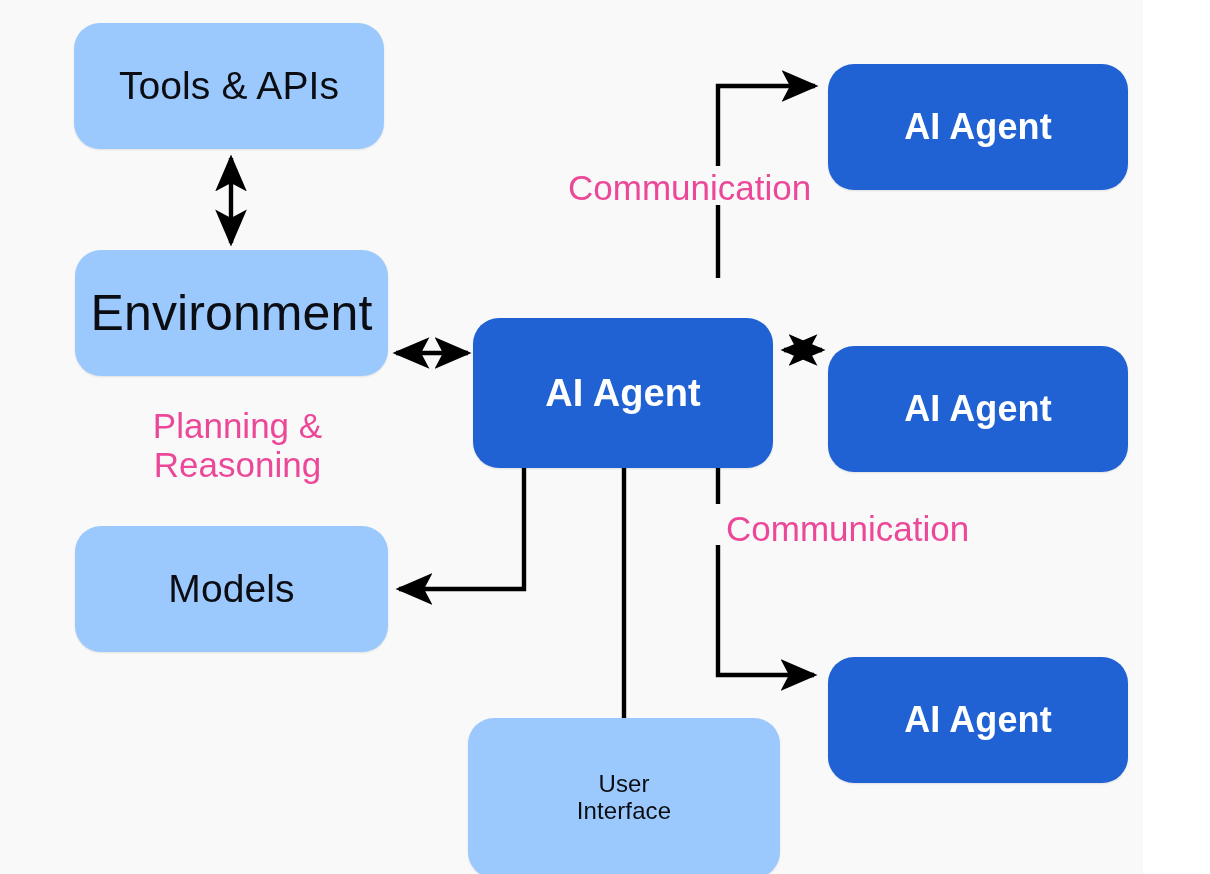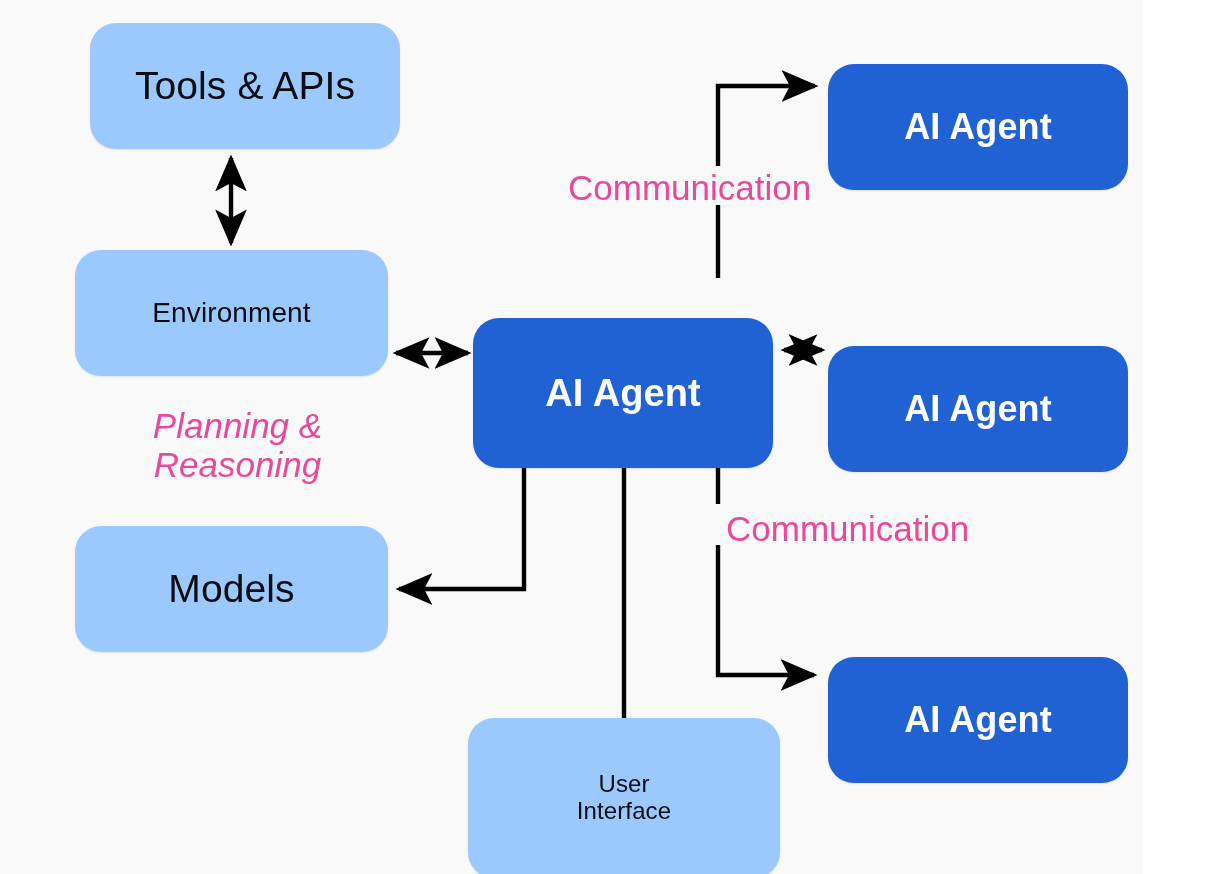--- a/index.html
+++ b/index.html
@@ -107,25 +107,25 @@
     <g>
       <line x1="784" y1="350" x2="822" y2="350" stroke="#000000" stroke-width="4.4" marker-end="url(#arrowEnd)" marker-start="url(#arrowStart)"></line>
     </g>
 
     <g>
       <line x1="718" y1="428" x2="718" y2="504" stroke="#000000" stroke-width="4.4"></line>
       <path d="M718,545 L718,675 L814,675" fill="none" stroke="#000000" stroke-width="4.4" marker-end="url(#arrowEnd)" stroke-linejoin="miter"></path>
     </g>
   </svg>
 
-  <div class="node node-light" style="left:90px; top:23px; width:310px; height:126px; font-size:39px;">
+  <div class="node node-light" style="left:74px; top:23px; width:310px; height:126px; font-size:39px;">
     <span>Tools &amp; APIs</span>
   </div>
 
-  <div class="node node-light" style="left:75px; top:250px; width:313px; height:126px; font-size:28px;">
+  <div class="node node-light" style="left:75px; top:250px; width:313px; height:126px; font-size:50px;">
     <span>Environment</span>
   </div>
 
   <div class="node node-light" style="left:75px; top:526px; width:313px; height:126px; font-size:39px;">
     <span>Models</span>
   </div>
 
   <div class="node node-light" style="left:468px; top:718px; width:312px; height:160px; font-size:24px; white-space:pre-line;">
     <span style="white-space:pre-line;">User
 Interface</span>
@@ -142,18 +142,18 @@
   <div class="node node-dark" style="left:828px; top:306px; width:300px; height:126px; font-size:36px;">
     <span>AI Agent</span>
   </div>
 
   <div class="node node-dark" style="left:828px; top:617px; width:300px; height:126px; font-size:36px;">
     <span>AI Agent</span>
   </div>
 
   <div class="edge-label" style="left:568px; top:168px; font-size:35px;">Communication</div>
 
-  <div class="edge-label multi" style="left:135px; top:406px; font-size:35px; white-space:pre-line; text-align:center; width:205px;font-style:italic;">Planning &amp;
+  <div class="edge-label multi" style="left:135px; top:406px; font-size:35px; white-space:pre-line; text-align:center; width:205px;">Planning &amp;
 Reasoning</div>
 
   <div class="edge-label" style="left:726px; top:509px; font-size:35px;">Communication</div>
 
 </div>
 
 </body></html>

